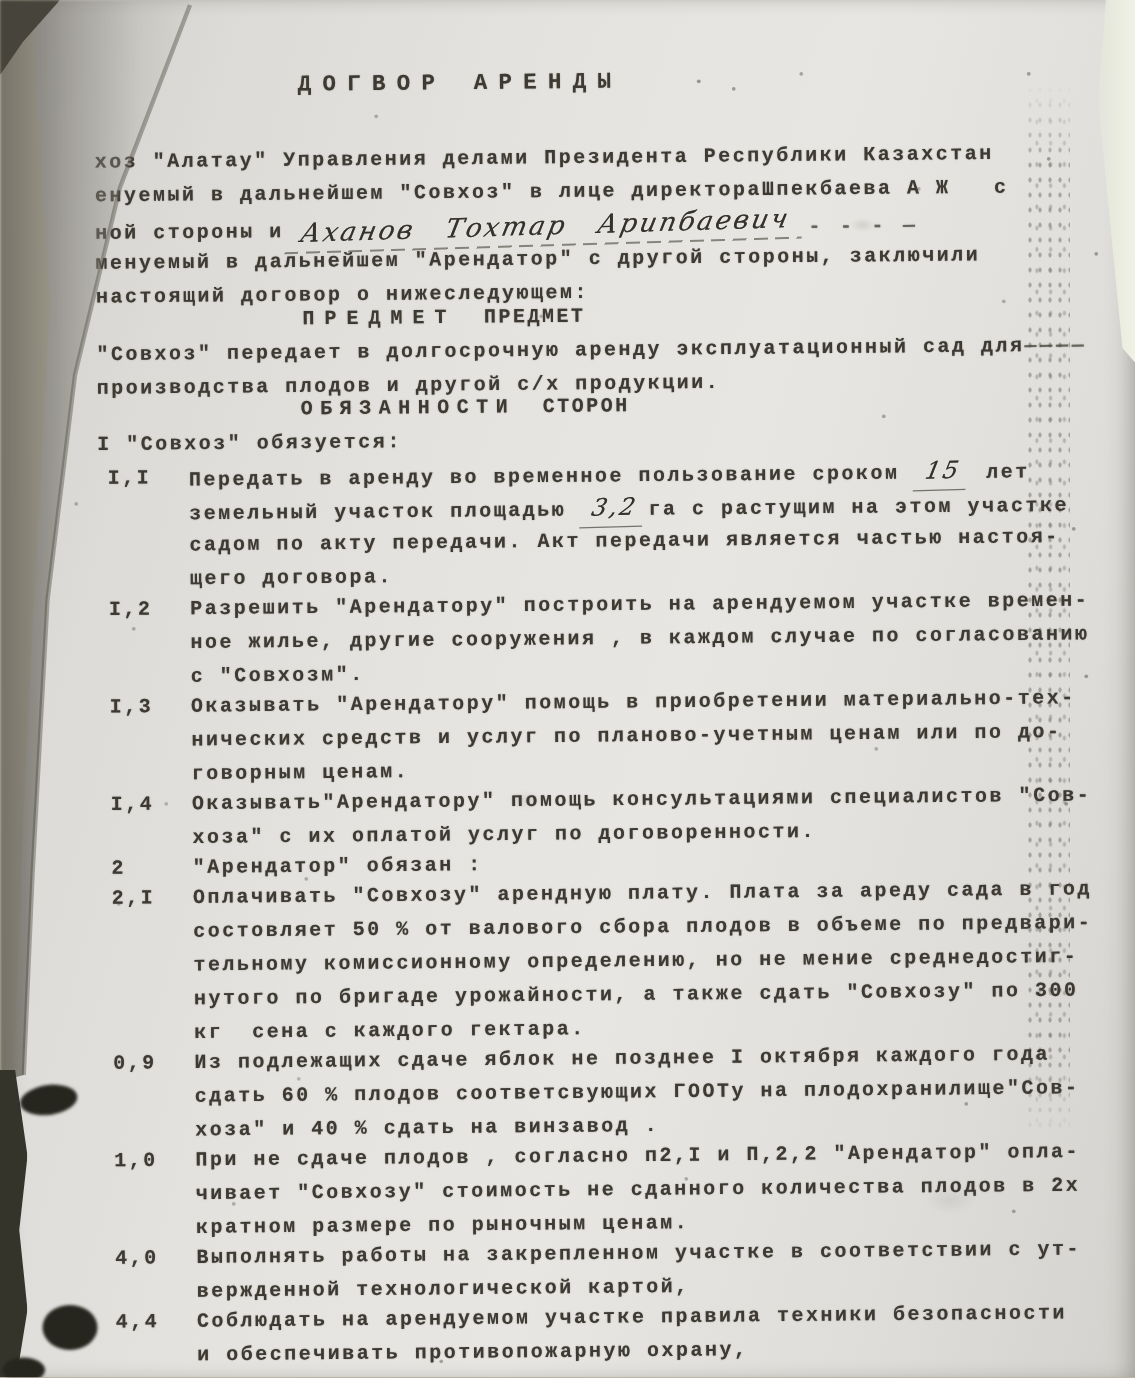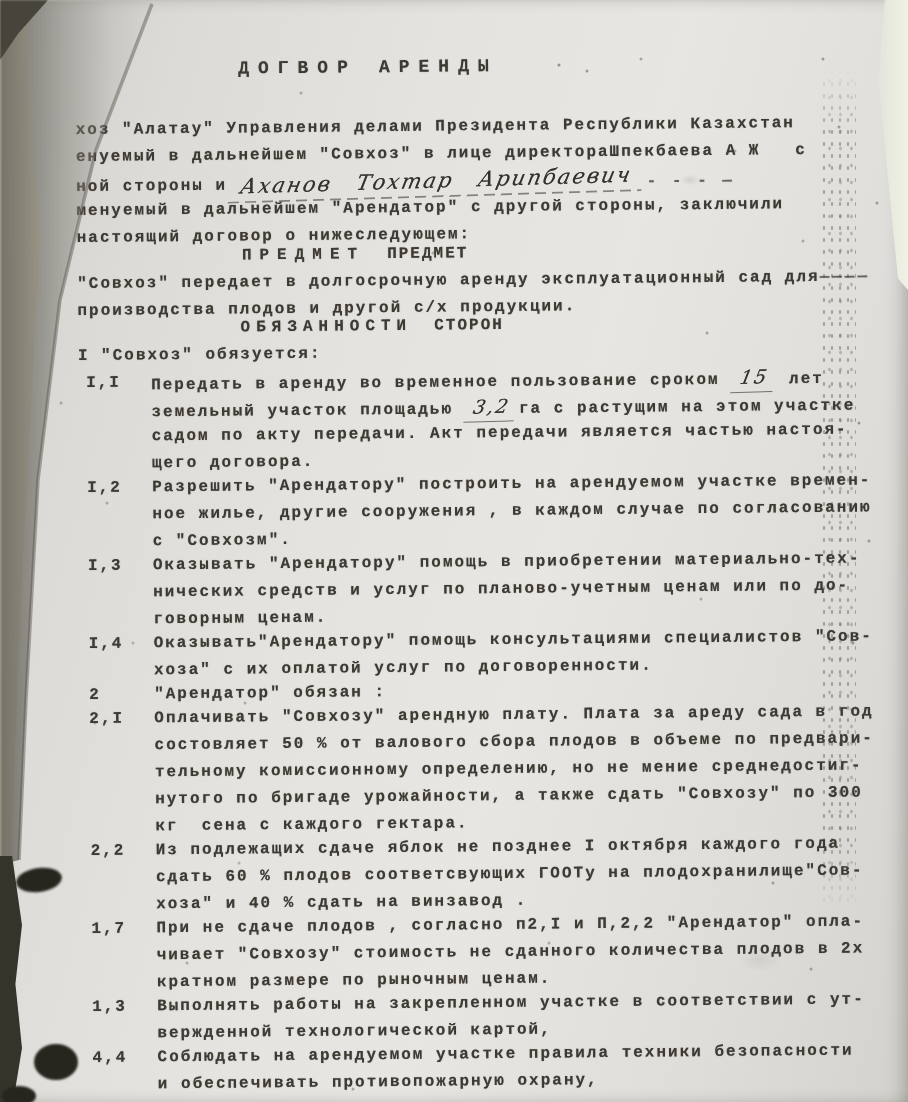--- a/index.html
+++ b/index.html
@@ -191,39 +191,39 @@
         <div class="body">
           <div class="line">Оплачивать "Совхозу" арендную плату. Плата за ареду сада в год</div>
           <div class="line">состовляет 50 % от валового сбора плодов в объеме по предвари-</div>
           <div class="line">тельному комиссионному определению, но не мение среднедостиг-</div>
           <div class="line">нутого по бригаде урожайности, а также сдать "Совхозу" по 300</div>
           <div class="line">кг  сена с каждого гектара.</div>
         </div>
       </div>
 
       <div class="clause">
-        <div class="num line">2,2</div>
+        <div class="num line">0,9</div>
         <div class="body">
           <div class="line">Из подлежащих сдаче яблок не позднее I октября каждого года</div>
           <div class="line">сдать 60 % плодов соответсвующих ГООТу на плодохранилище"Сов-</div>
           <div class="line">хоза" и 40 % сдать на винзавод .</div>
         </div>
       </div>
 
       <div class="clause">
-        <div class="num line">1,7</div>
+        <div class="num line">1,0</div>
         <div class="body">
           <div class="line">При не сдаче плодов , согласно п2,I и П,2,2 "Арендатор" опла-</div>
           <div class="line">чивает "Совхозу" стоимость не сданного количества плодов в 2х</div>
           <div class="line">кратном размере по рыночным ценам.</div>
         </div>
       </div>
 
       <div class="clause">
-        <div class="num line">1,3</div>
+        <div class="num line">4,0</div>
         <div class="body">
           <div class="line">Выполнять работы на закрепленном участке в соответствии с ут-</div>
           <div class="line">вержденной технологической картой,</div>
         </div>
       </div>
 
       <div class="clause">
         <div class="num line">4,4</div>
         <div class="body">
           <div class="line">Соблюдать на арендуемом участке правила техники безопасности</div>

